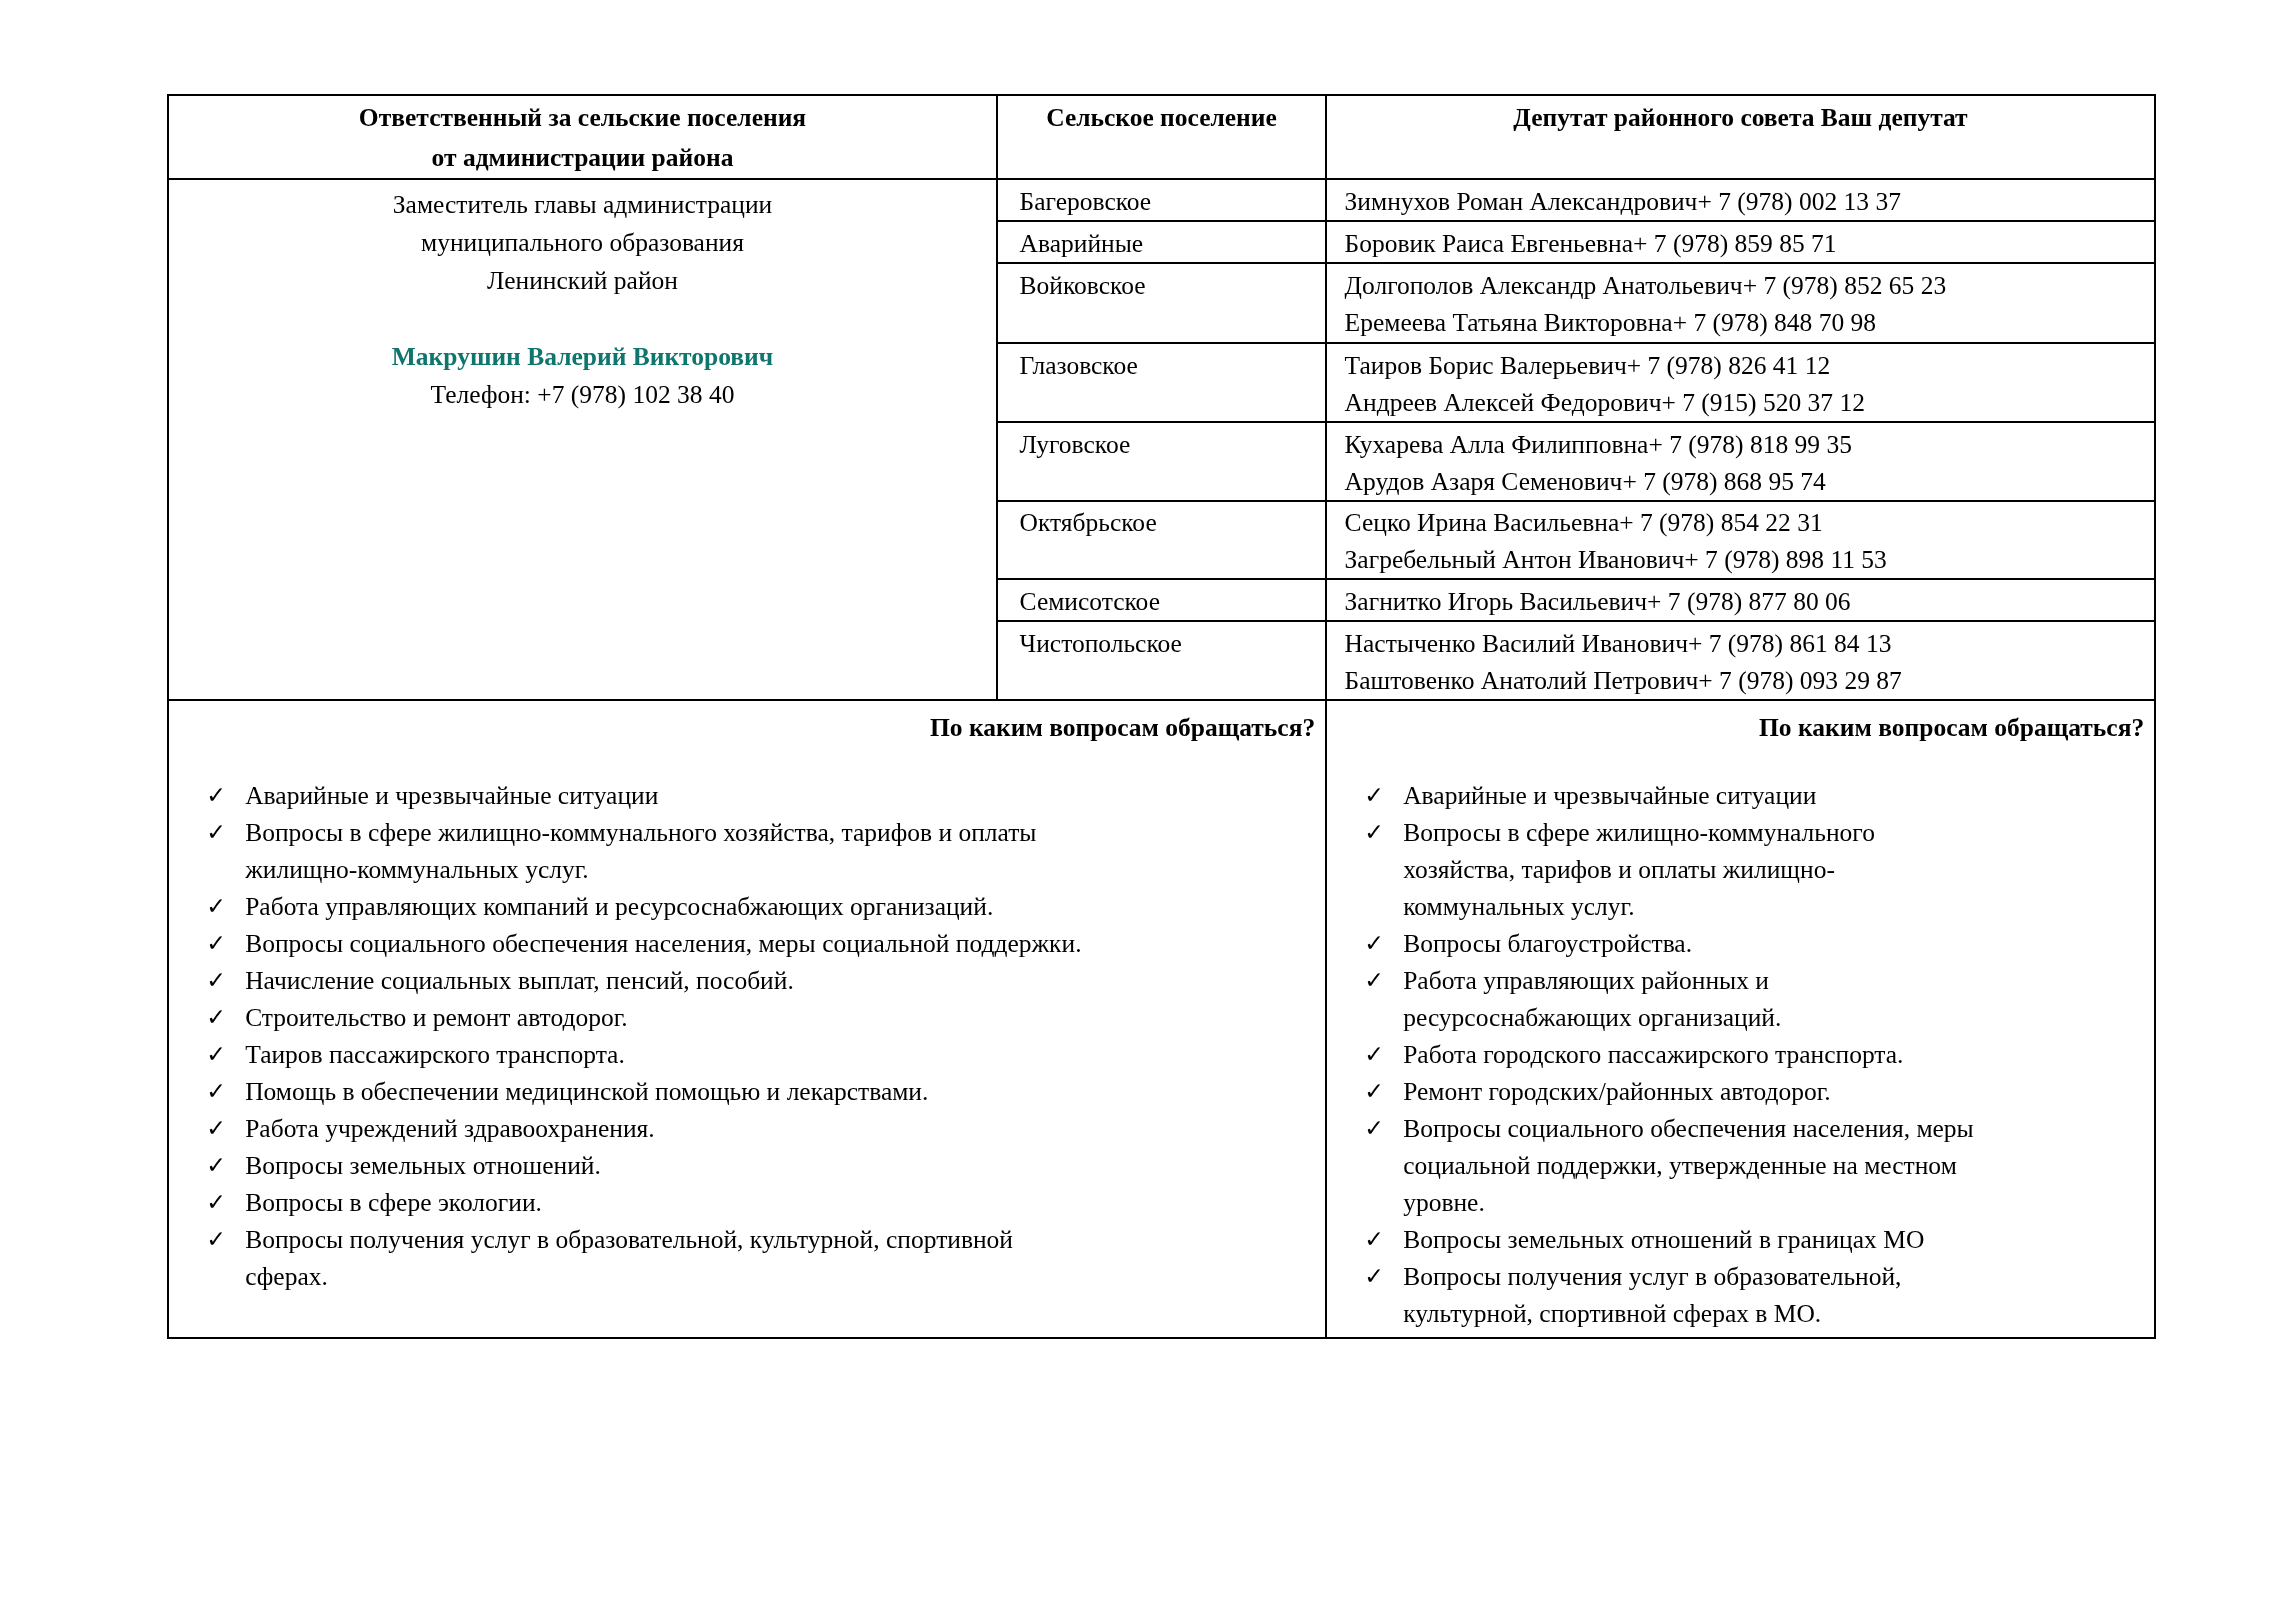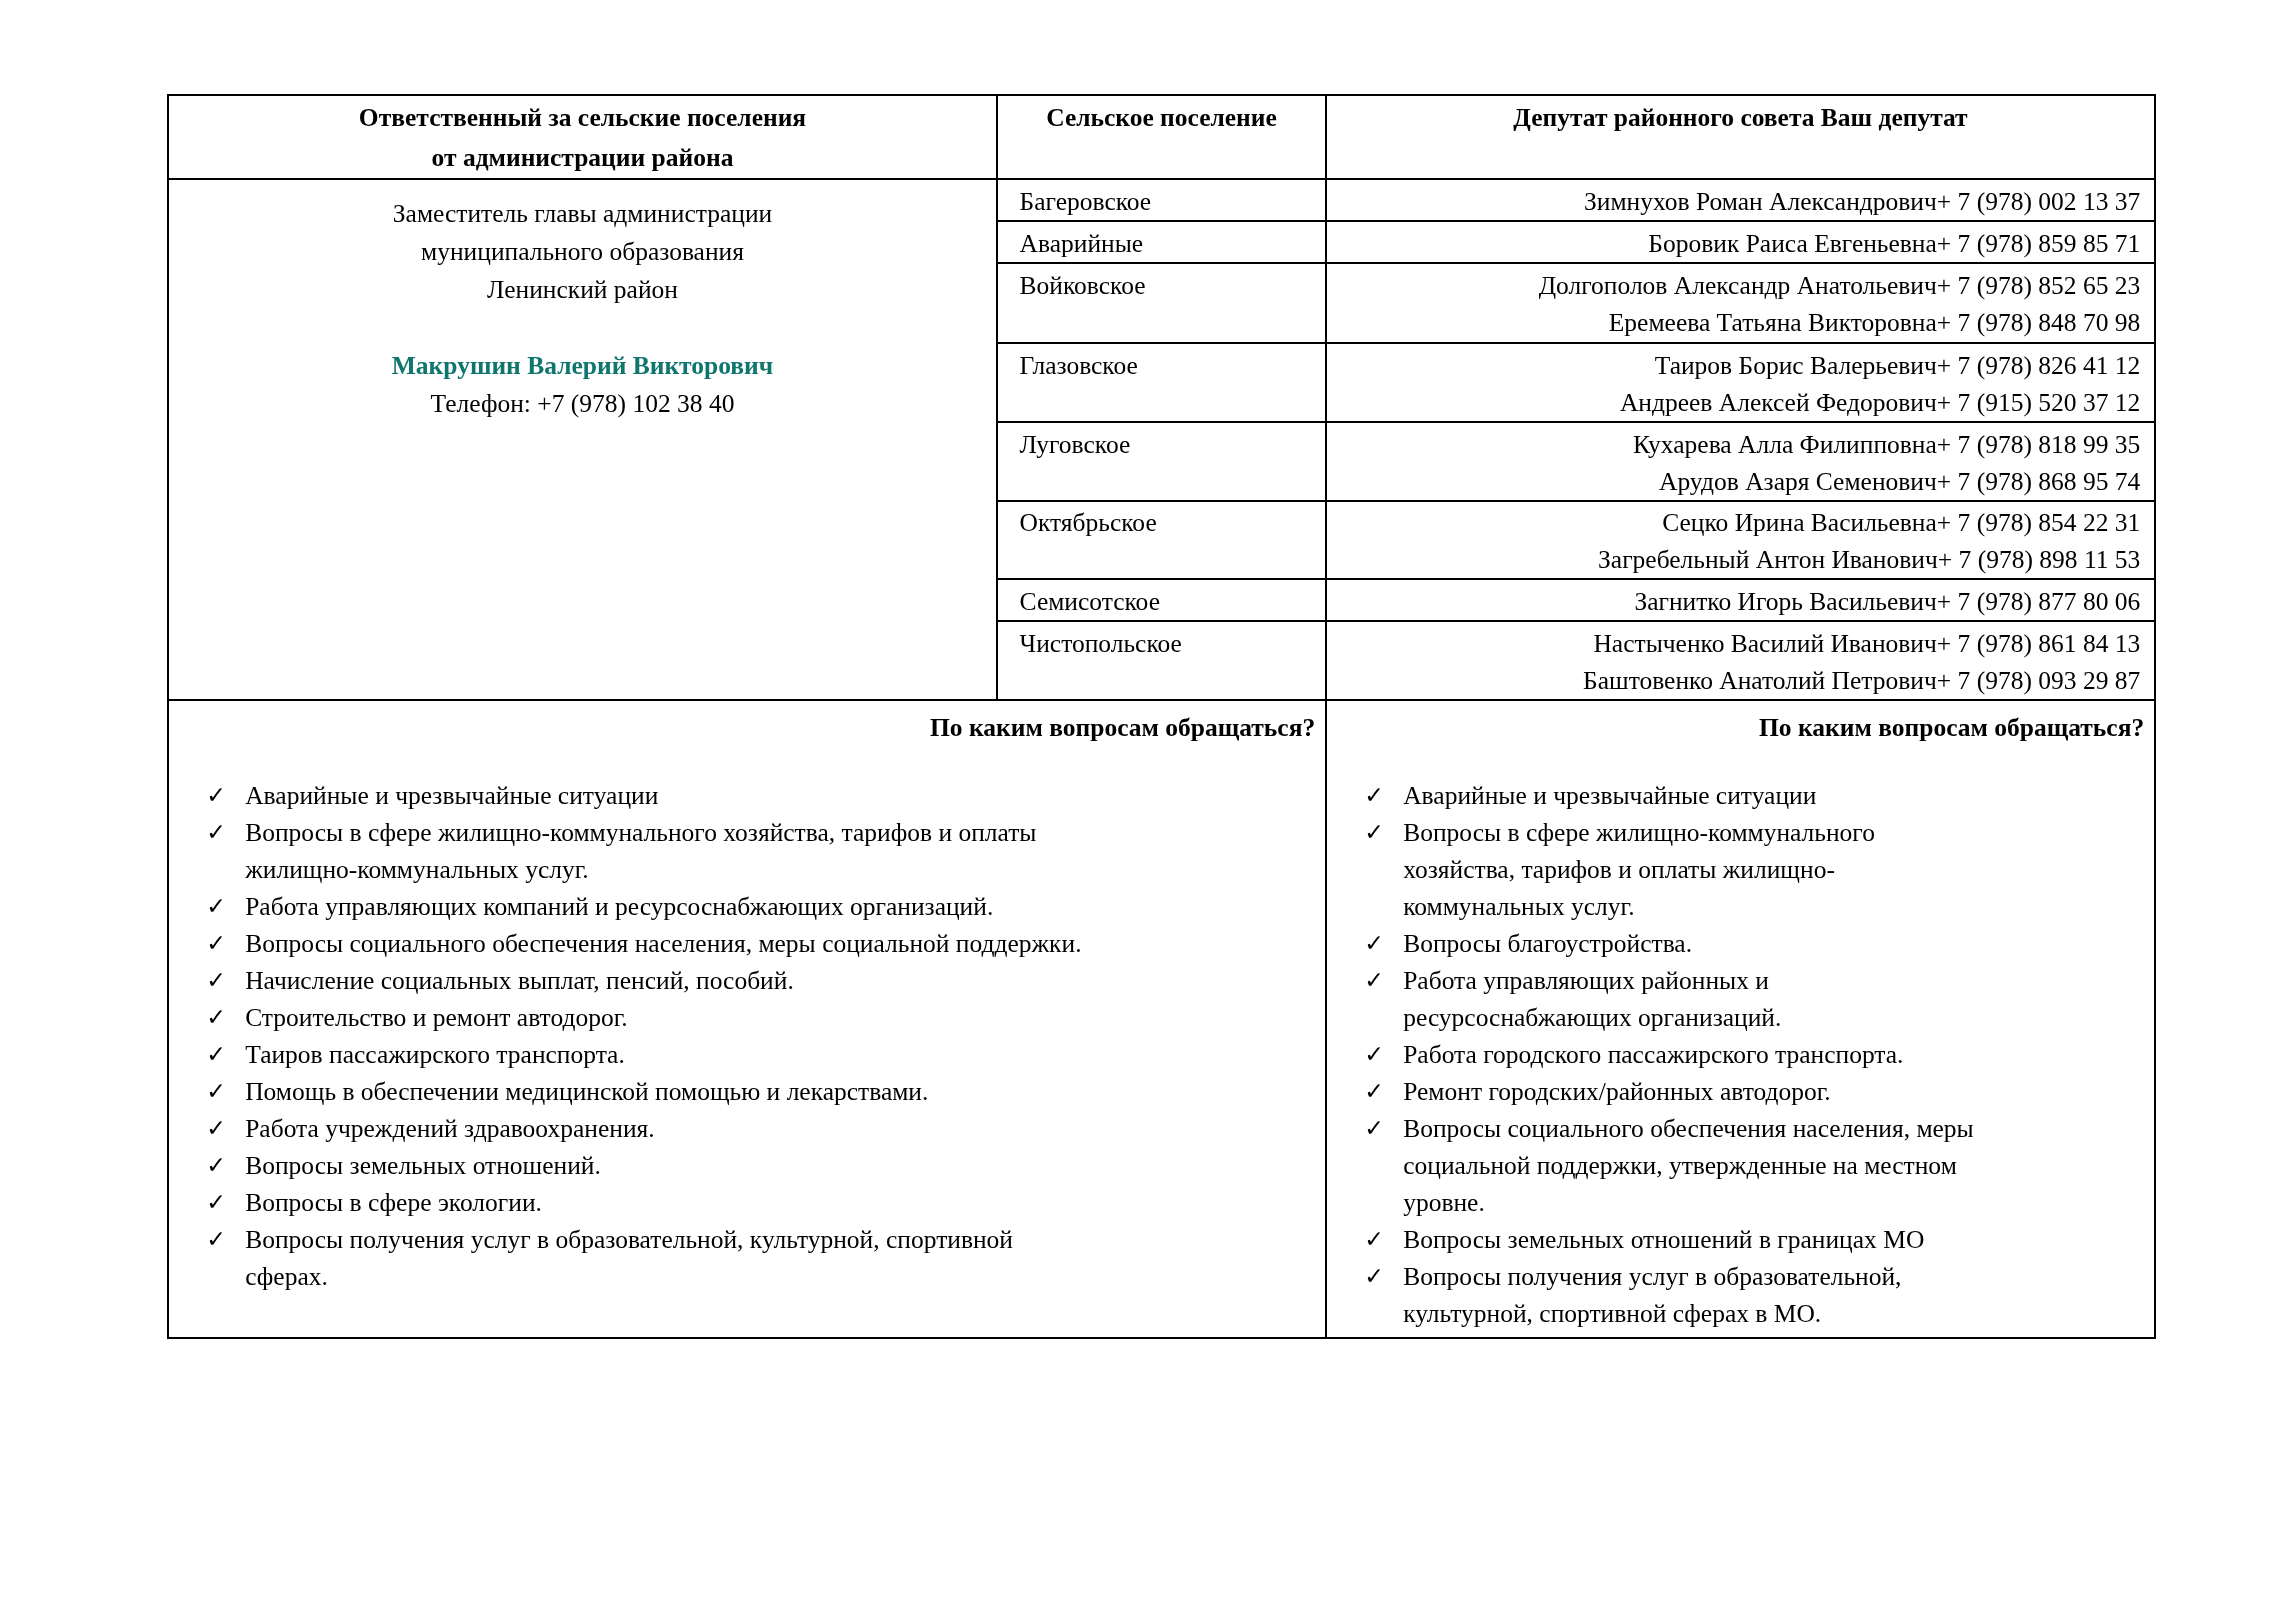--- a/index.html
+++ b/index.html
@@ -37,41 +37,41 @@
     text-align: center;
     line-height: 40px;
     padding-top: 2px;
     white-space: pre-line;
     border-bottom: 2.9px solid #000;
   }
   
   td.resp-cell {
     text-align: center;
     line-height: 38px;
-    padding-top: 15px;
+    padding-top: 6px;
   }
   .resp-org { white-space: pre-line; }
   .resp-name {
     margin-top: 38px;
     font-weight: bold;
     color: #0f766e;
   }
   
   td.set-cell {
     line-height: 37px;
     padding: 2.9px 7.8px 0 21.6px;
   }
   
   td.dep-cell {
     line-height: 37px;
     padding: 2.9px 13.7px 0 17.6px;
   }
   .dep-line {
     display: flex;
-    justify-content: flex-end;
+    justify-content: flex-start;
     align-items: baseline;
   }
   .dep-name { white-space: nowrap; }
   .dep-phone { white-space: nowrap; }
   
   tr.bottom-row td { border-top: 2.9px solid #000; }
   td.q-cell {
     padding: 7.8px 9.8px 0 9.8px;
     line-height: 37px;
   }

